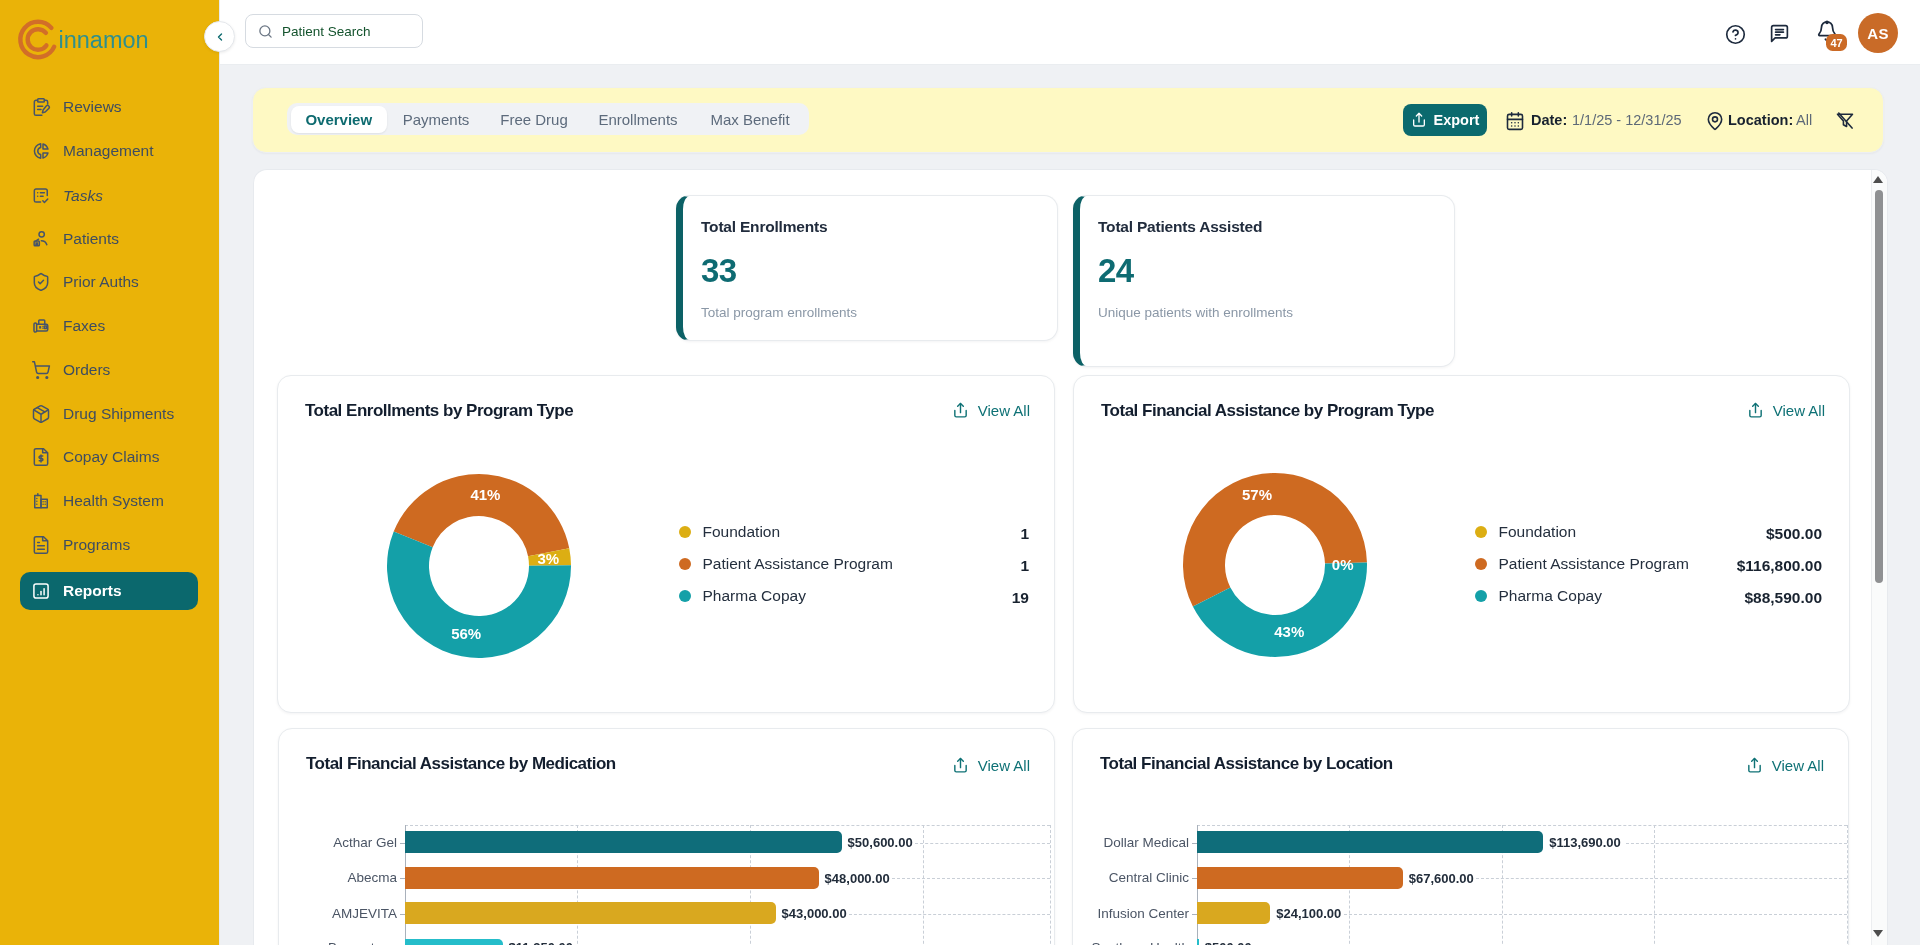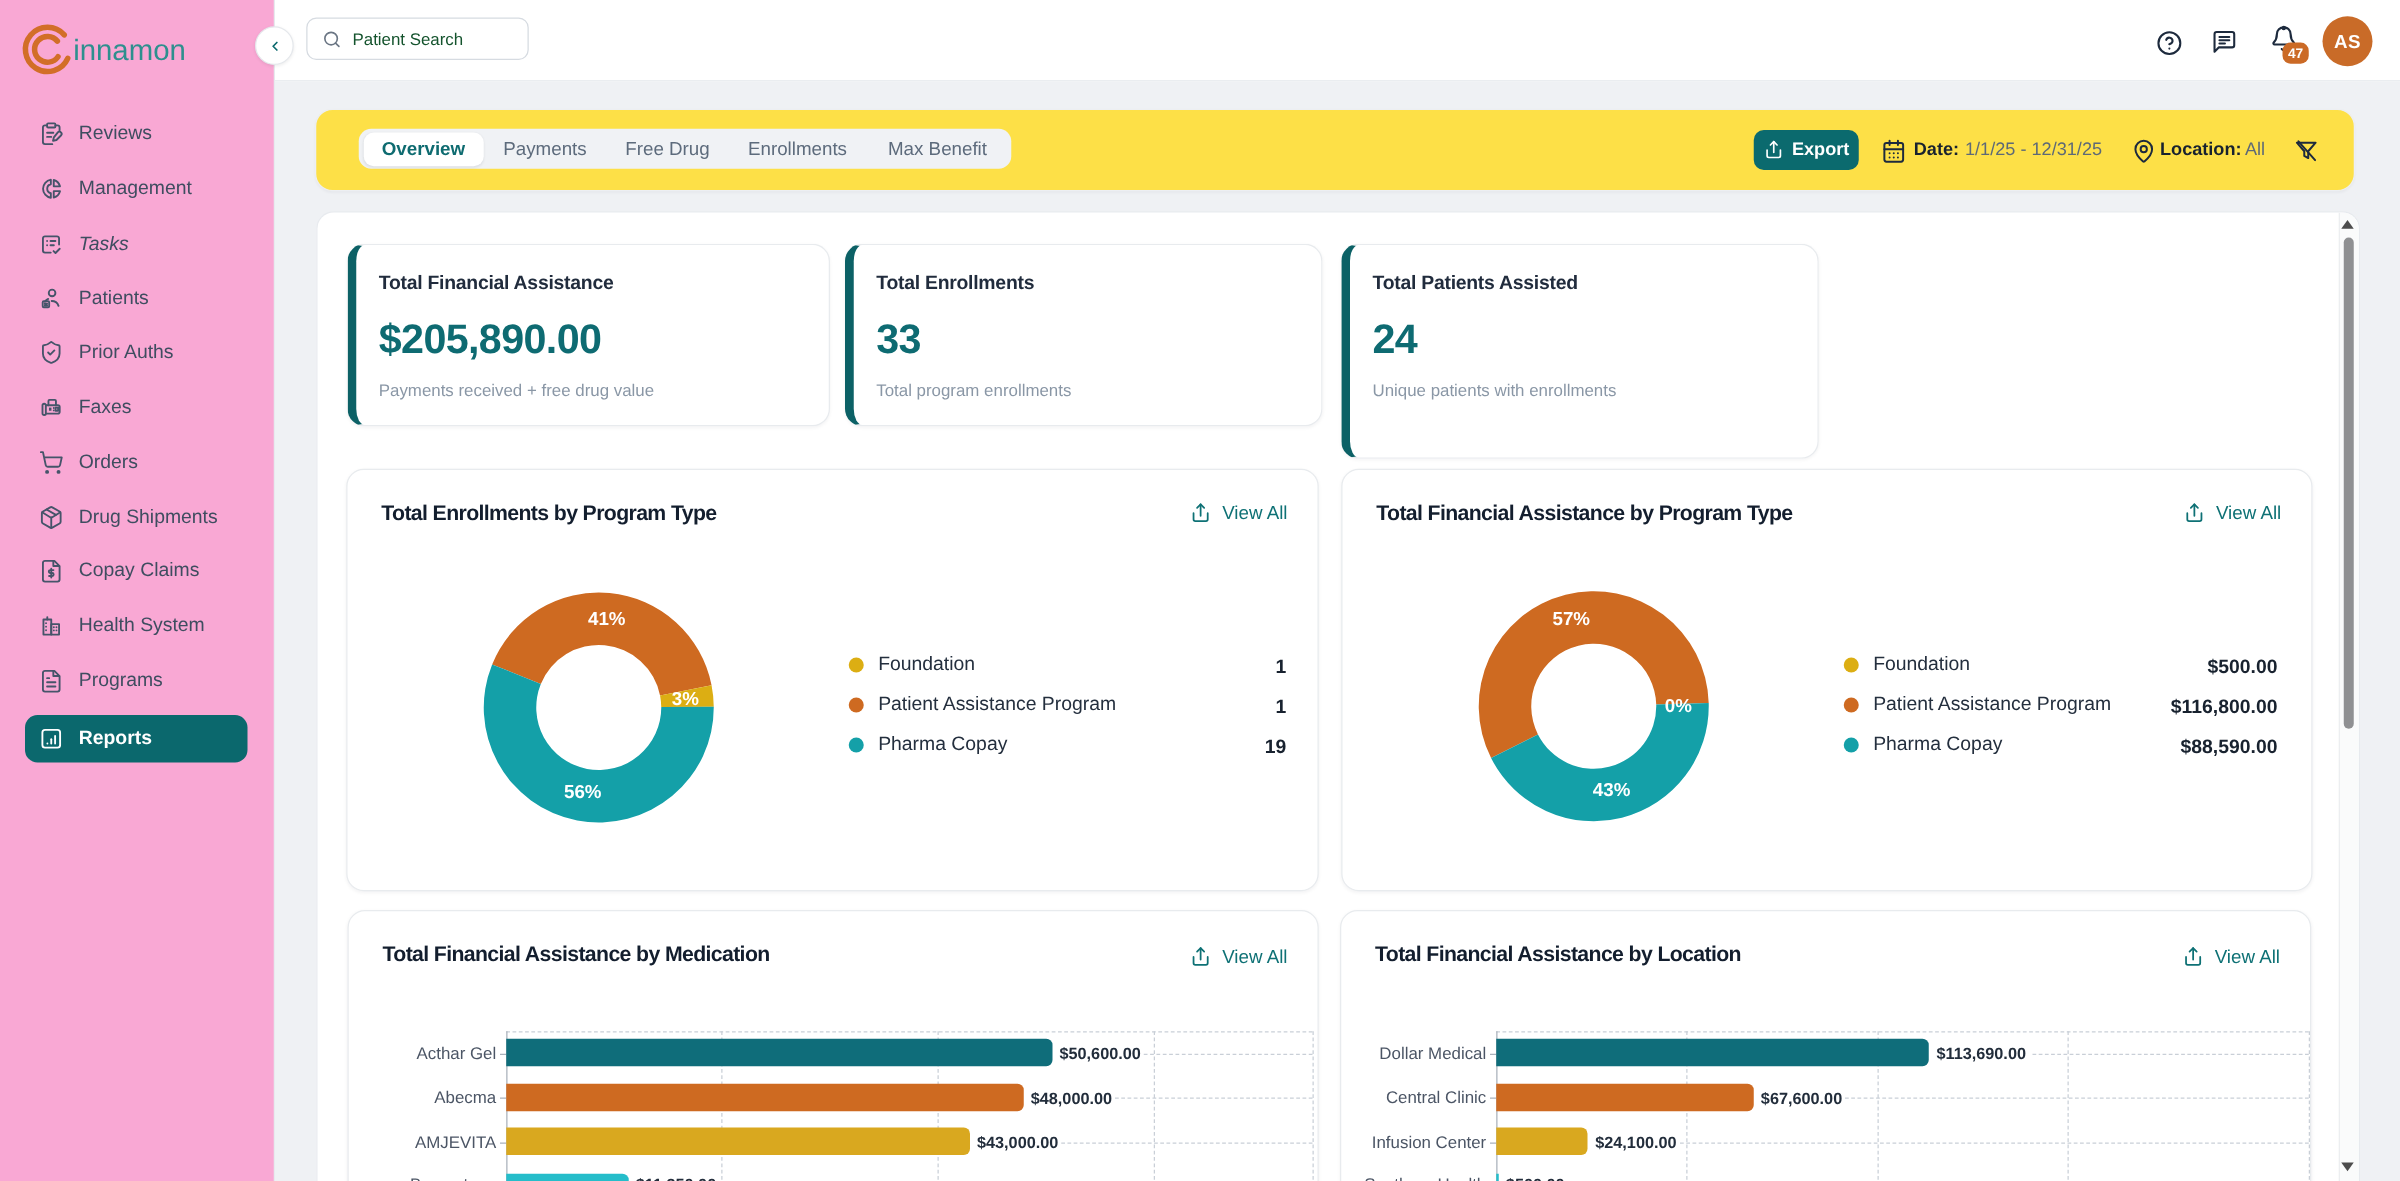--- a/index.html
+++ b/index.html
@@ -1,30 +1,30 @@
 <!DOCTYPE html>
 <html><head>
 <meta charset="utf-8">
 <style>
 *{margin:0;padding:0;box-sizing:border-box;}
 html,body{width:1920px;height:945px;overflow:hidden;}
 body{font-family:"Liberation Sans",sans-serif;background:#eff1f4;position:relative;}
 .abs{position:absolute;}
 
-#sidebar{left:0;top:0;width:220px;height:945px;background:#f9a8d4;border-right:1px solid #e7eaee;}
+#sidebar{left:0;top:0;width:220px;height:945px;background:#eab308;border-right:1px solid #e7eaee;}
 .navitem{position:absolute;left:20px;width:178px;height:38px;border-radius:10px;display:flex;align-items:center;color:#3f4d60;font-size:15.5px;}
 .navitem svg{margin-left:11px;margin-right:12px;flex:0 0 auto;}
 .navitem.active{background:#0b686d;color:#fff;font-weight:bold;}
 
 #header{left:220px;top:0;width:1700px;height:65px;background:#fff;border-bottom:1px solid #eaedf0;}
 #collapse{left:204px;top:21px;width:31px;height:31px;border-radius:50%;background:#fff;border:1px solid #e5e8ec;box-shadow:0 1px 3px rgba(0,0,0,.08);display:flex;align-items:center;justify-content:center;z-index:5;}
 #searchbox{left:245px;top:14px;width:178px;height:34px;border:1px solid #d6dbe1;border-radius:8px;background:#fff;display:flex;align-items:center;}
 #searchbox span{color:#14532d;font-size:13.5px;margin-left:9px;}
 
-#tabcard{left:252px;top:87px;width:1632px;height:66px;background:#fde047;border-radius:14px;border:1px solid #edeff2;box-shadow:0 1px 2px rgba(16,24,40,.04);}
+#tabcard{left:252px;top:87px;width:1632px;height:66px;background:#fef9c3;border-radius:14px;border:1px solid #edeff2;box-shadow:0 1px 2px rgba(16,24,40,.04);}
 #tabstrip{position:absolute;left:34px;top:15px;width:522px;height:32px;background:#f0f2f5;border-radius:10px;}
 .tab{position:absolute;top:0;height:32px;display:flex;align-items:center;justify-content:center;font-size:15px;color:#5d6b7c;}
 .tab.active{top:2.5px;height:27px;background:#fff;border-radius:8px;color:#0e6b70;font-weight:bold;box-shadow:0 1px 2px rgba(16,24,40,.08);}
 #exportbtn{position:absolute;left:1150px;top:15.5px;width:84px;height:32px;background:#0b6a6e;border-radius:8px;color:#fff;font-size:14.5px;font-weight:bold;display:flex;align-items:center;justify-content:center;gap:7px;}
 .fltlabel{font-weight:bold;color:#18222f;font-size:14.5px;}
 .fltval{color:#5d6977;font-size:14.5px;}
 
 #scrollwrap{left:253px;top:169px;width:1635px;height:776px;background:#fff;border:1px solid #e7eaee;border-bottom:none;border-radius:14px 14px 0 0;overflow:hidden;}
 .card{position:absolute;background:#fff;border:1px solid #e8ebee;border-radius:14px;box-shadow:0 1px 3px rgba(16,24,40,.05);}
 .statcard{border-left:7px solid #0c6166;}
@@ -223,25 +223,20 @@
   <span class="abs fltlabel" style="left:1475px;top:24px;">Location:</span>
   <span class="abs fltval" style="left:1543px;top:24px;">All</span>
   <svg class="abs" style="left:1582px;top:23px" width="20" height="20" viewBox="0 0 24 24" fill="none" stroke="#1d2a3d" stroke-width="1.9" stroke-linecap="round" stroke-linejoin="round">
       <path d="M3 3.8h18l-7.1 8.2v6.6l-3.8-2.1v-4.5Z"></path>
       <path d="m4.5 2.5 16 18"></path>
     </svg>
 </div>
 
 <div id="scrollwrap" class="abs">
 
-  <div class="card statcard" style="left:24px;top:25px;width:386px;height:146px;">
-    <div class="stat-title">Total Financial Assistance</div>
-    <div class="stat-value">$205,890.00</div>
-    <div class="stat-sub">Payments received + free drug value</div>
-  </div>
   <div class="card statcard" style="left:422px;top:25px;width:382px;height:146px;">
     <div class="stat-title">Total Enrollments</div>
     <div class="stat-value">33</div>
     <div class="stat-sub">Total program enrollments</div>
   </div>
   <div class="card statcard" style="left:819px;top:25px;width:382px;height:172px;">
     <div class="stat-title">Total Patients Assisted</div>
     <div class="stat-value">24</div>
     <div class="stat-sub">Unique patients with enrollments</div>
   </div>

